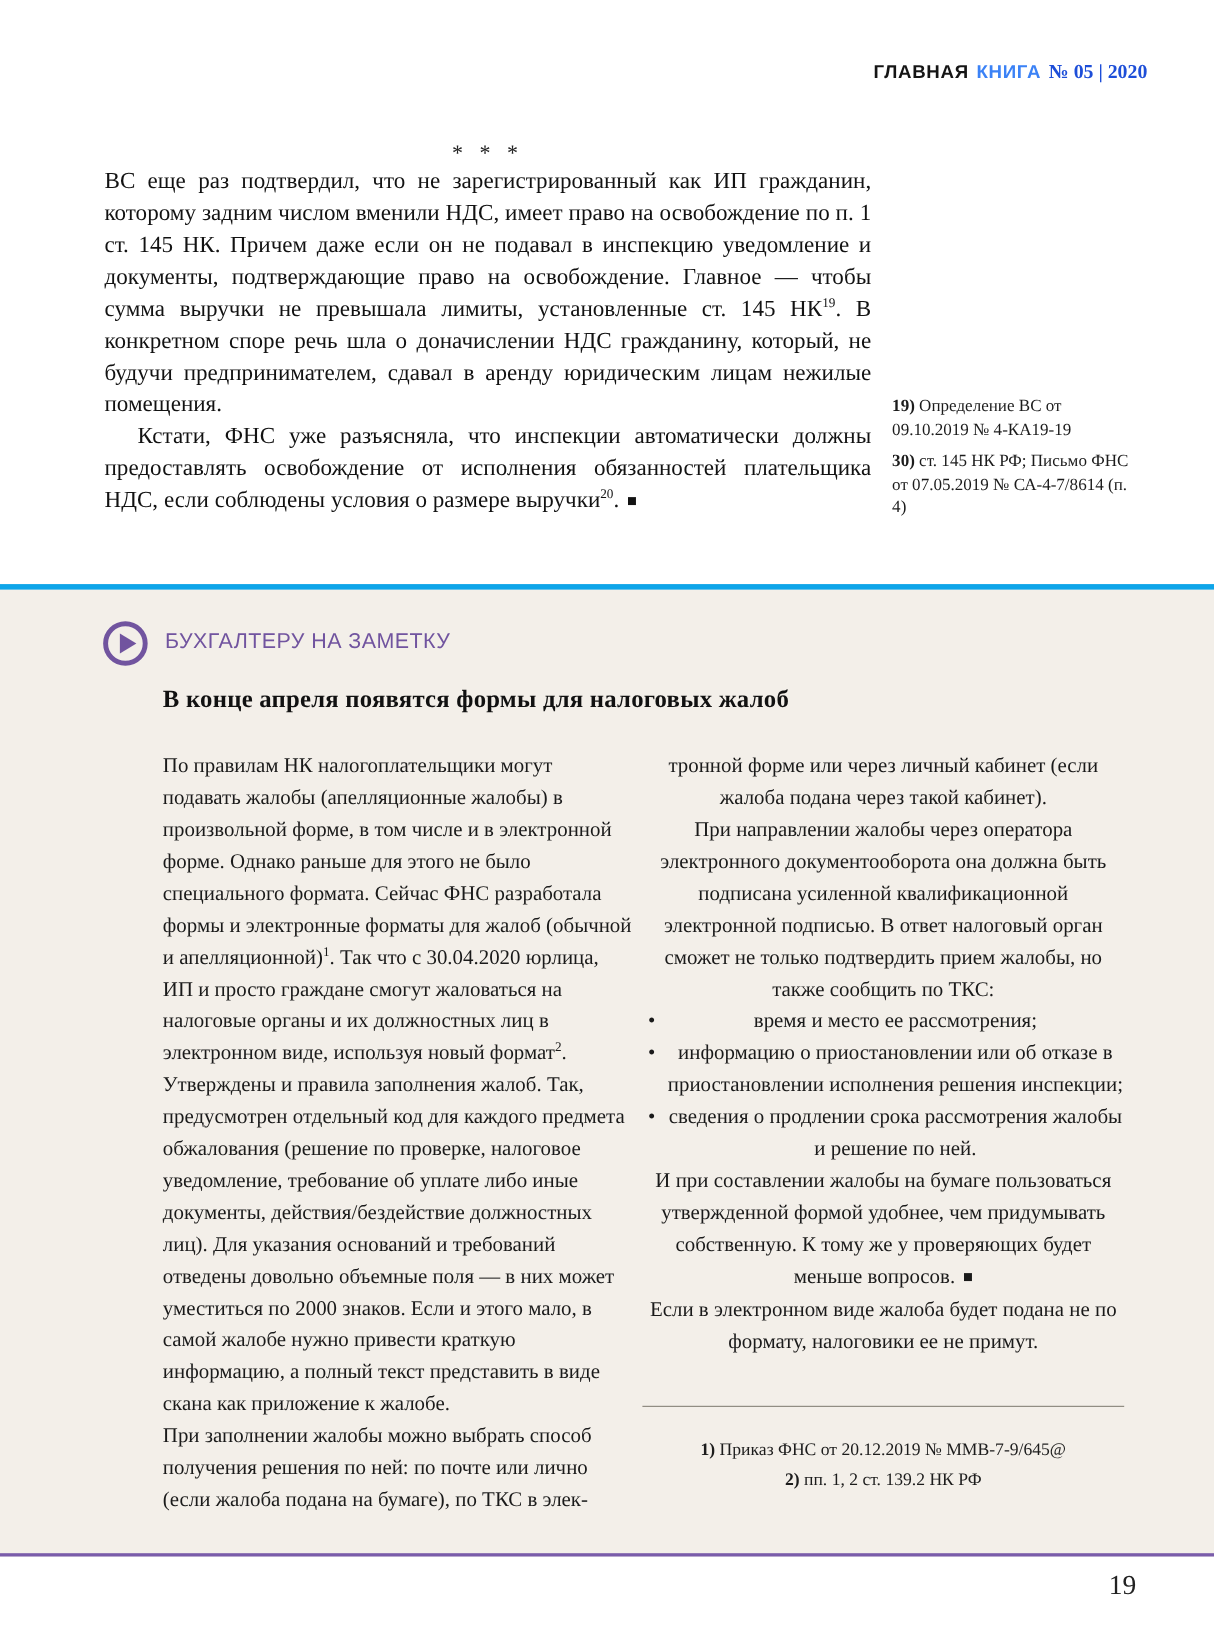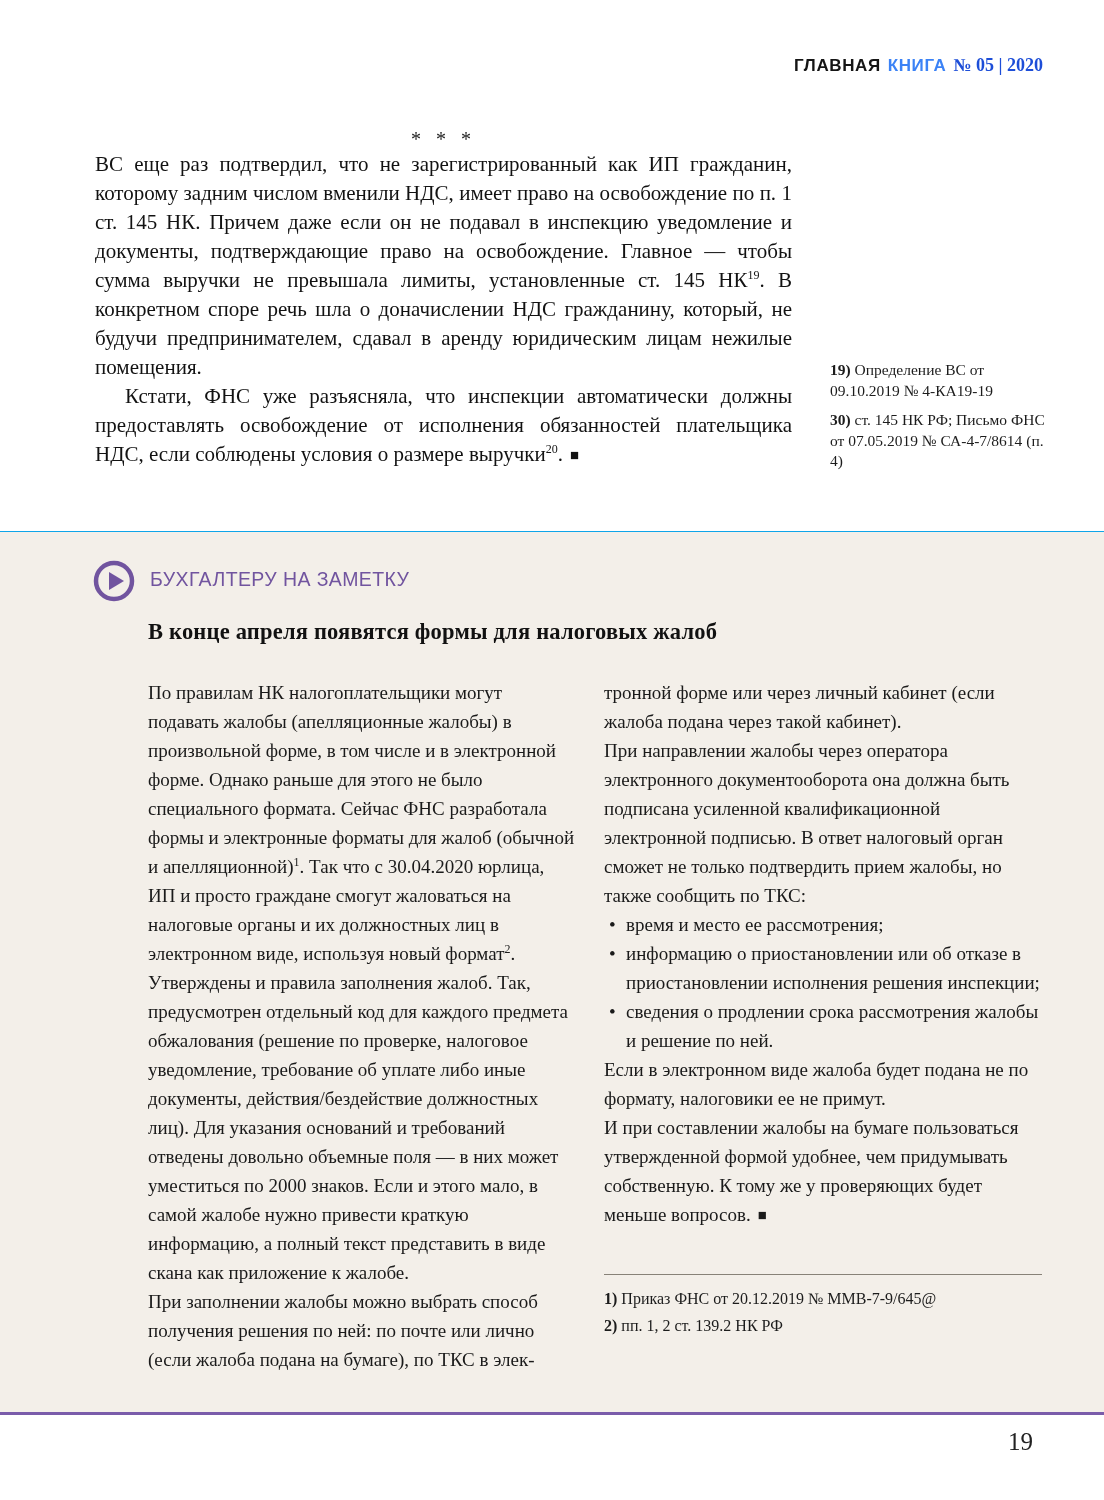--- a/index.html
+++ b/index.html
@@ -34,55 +34,55 @@
   .top-article {
     position:absolute; top:150px; left:95px; width:697px;
     font-size:21px; line-height:29px; text-align:justify; color:#121212;
   }
   .top-article p.indent { text-indent:30px; }
   sup { font-size:12px; line-height:0; }
   .end-mark { font-size:15px; margin-left:7px; vertical-align:1px; }
 
   
   .sidenotes {
-    position:absolute; top:360px; left:830px; width:226px;
+    position:absolute; top:360px; left:811px; width:226px;
     font-size:15.5px; line-height:20.5px; color:#1c1c1c;
   }
   .sidenote { margin-bottom:9px; }
   .sidenote b { font-weight:bold; }
 
   
   .note-band {
     position:absolute; top:531px; left:0; width:1104px; height:884px;
     background:#f3efe9;
-    border-top:1px solid #0ea5e9;
+    border-top:5px solid #0ea5e9;
     border-bottom:3px solid #7a5caa;
   }
   .play-icon { position:absolute; left:93px; top:28px; width:42px; height:42px; }
   .kicker {
     position:absolute; left:150px; top:36px;
     font-family:"Liberation Sans", sans-serif;
     font-size:19.5px; letter-spacing:0.4px; color:#71549f;
   }
   .section-title {
     position:absolute; left:148px; top:87px;
     font-size:22.5px; font-weight:bold; color:#111;
     letter-spacing:0.2px;
   }
   .col { position:absolute; top:146px; font-size:19px; line-height:29px; color:#1a1a1a; }
   .col-left  { left:148px; width:428px; }
-  .col-right { left:604px; width:438px; }
+  .col-right { left:584px; width:438px;text-align:center; }
   .col p + p, .col p + ul, .col ul + p { }
   .col ul { list-style:none; margin-top:0; }
   .col li { position:relative; padding-left:22px; }
   .col li::before { content:"\2022"; position:absolute; left:5px; }
 
   .footnote-block {
     margin-top:44px; border-top:1.5px solid #878278;
-    padding-top:10px; font-size:16px; line-height:27px; color:#1c1c1c;
+    padding-top:26px; font-size:16px; line-height:27px; color:#1c1c1c;
   }
   .footnote b { font-weight:bold; }
 
   
   .page-number {
     position:absolute; left:1008px; top:1428px;
     font-size:25px; color:#222;
   }
 </style>
 </head>
@@ -125,22 +125,22 @@
   </div>
 
   <div class="col col-right">
     <p>тронной форме или через личный кабинет (если жалоба подана через такой кабинет).</p>
     <p>При направлении жалобы через оператора электронного документооборота она должна быть подписана усиленной квалификационной электронной подписью. В ответ налоговый орган сможет не только подтвердить прием жалобы, но также сообщить по ТКС:</p>
     <ul>
       <li>время и место ее рассмотрения;</li>
       <li>информацию о приостановлении или об отказе в приостановлении исполнения решения инспекции;</li>
       <li>сведения о продлении срока рассмотрения жалобы и решение по ней.</li>
     </ul>
+    <p><span>И при составлении жалобы на бумаге пользоваться утвержденной формой удобнее, чем придумывать собственную. К тому же у проверяющих будет меньше вопросов.</span><span class="end-mark">■</span></p>
     <p><span>Если в электронном виде жалоба будет подана не по формату, налоговики ее не примут.</span></p>
-    <p><span>И при составлении жалобы на бумаге пользоваться утвержденной формой удобнее, чем придумывать собственную. К тому же у проверяющих будет меньше вопросов.</span><span class="end-mark">■</span></p>
 
     <div class="footnote-block">
       <div class="footnote"><b>1)</b> <span>Приказ ФНС от 20.12.2019 № ММВ-7-9/645@</span></div>
       <div class="footnote"><b>2)</b> <span>пп. 1, 2 ст. 139.2 НК РФ</span></div>
     </div>
   </div>
 
 </div>
 
 <div class="page-number">19</div>

